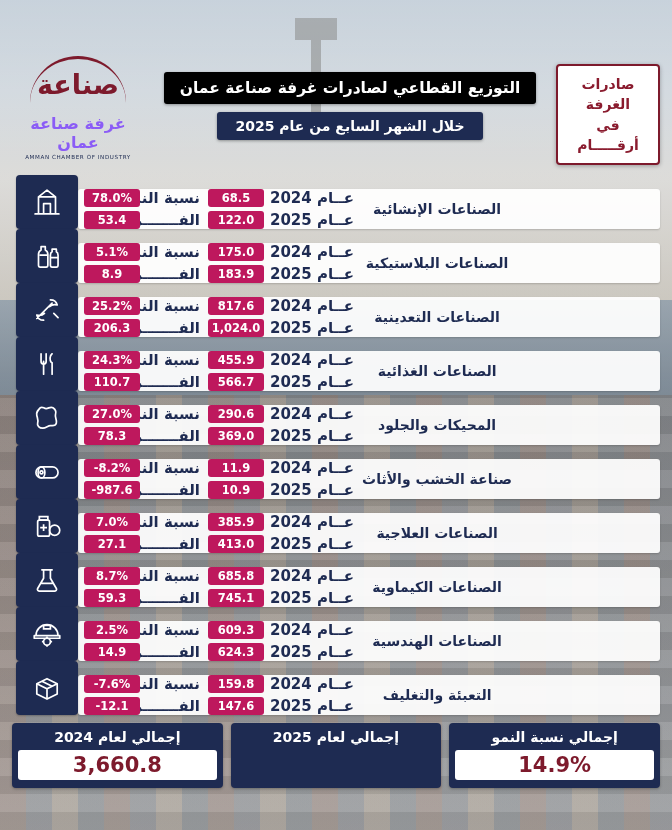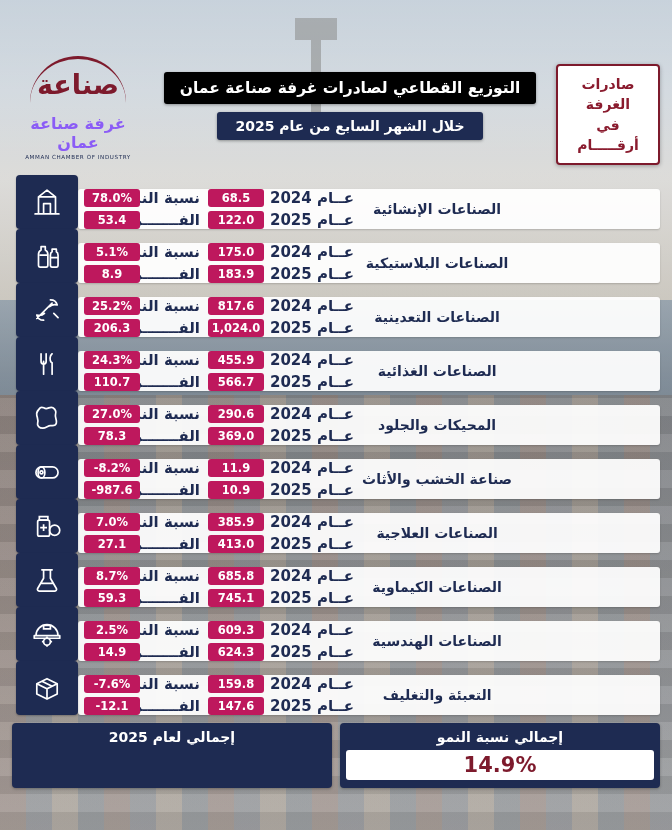--- a/index.html
+++ b/index.html
@@ -483,13 +483,17 @@
 </div>
 
 <div class="totals">
   <div class="total-card">
     <div class="total-label">إجمالي نسبة النمو</div>
     <div class="total-value">14.9%</div>
   </div>
   <div class="total-card">
     <div class="total-label">إجمالي لعام 2025</div>
   </div>
+  <div class="total-card">
+    <div class="total-label">إجمالي لعام 2024</div>
+    <div class="total-value">3,660.8</div>
+  </div>
 </div>
 
 </body></html>

